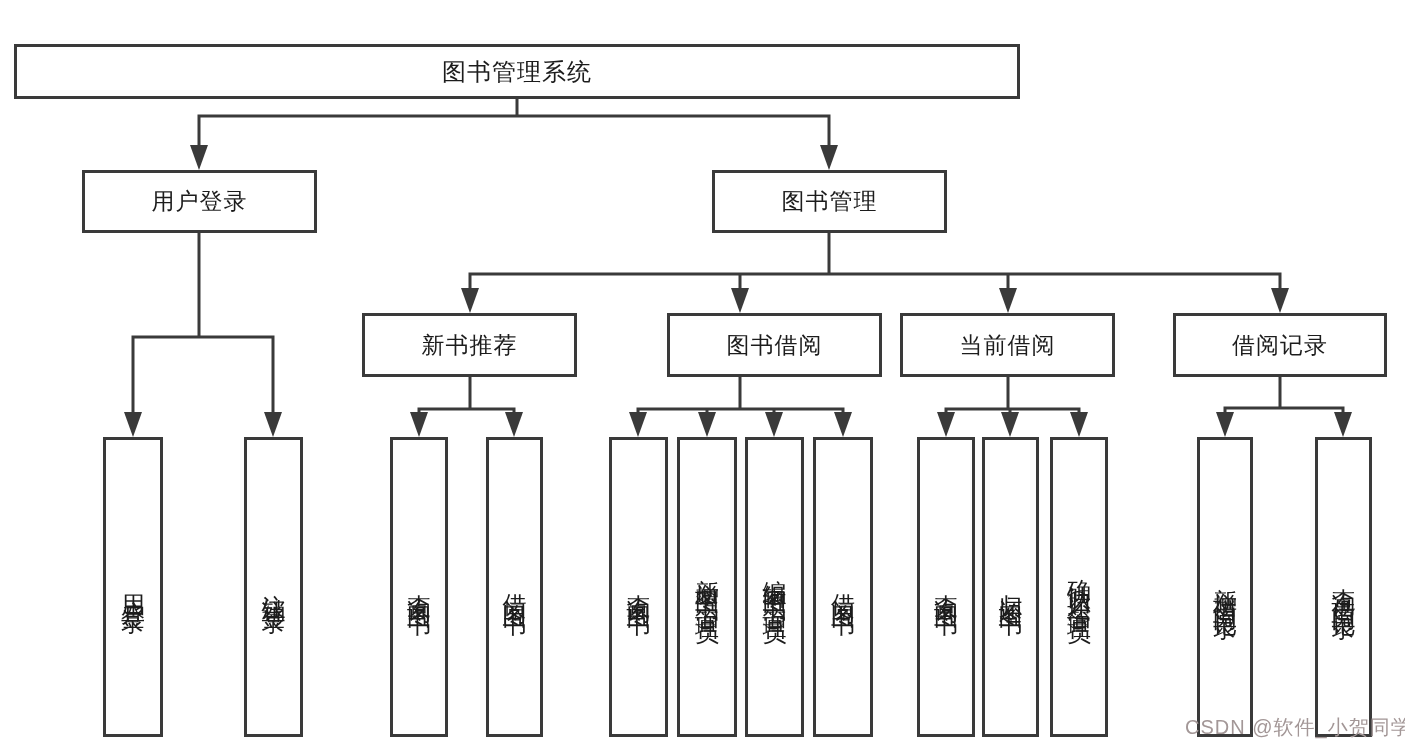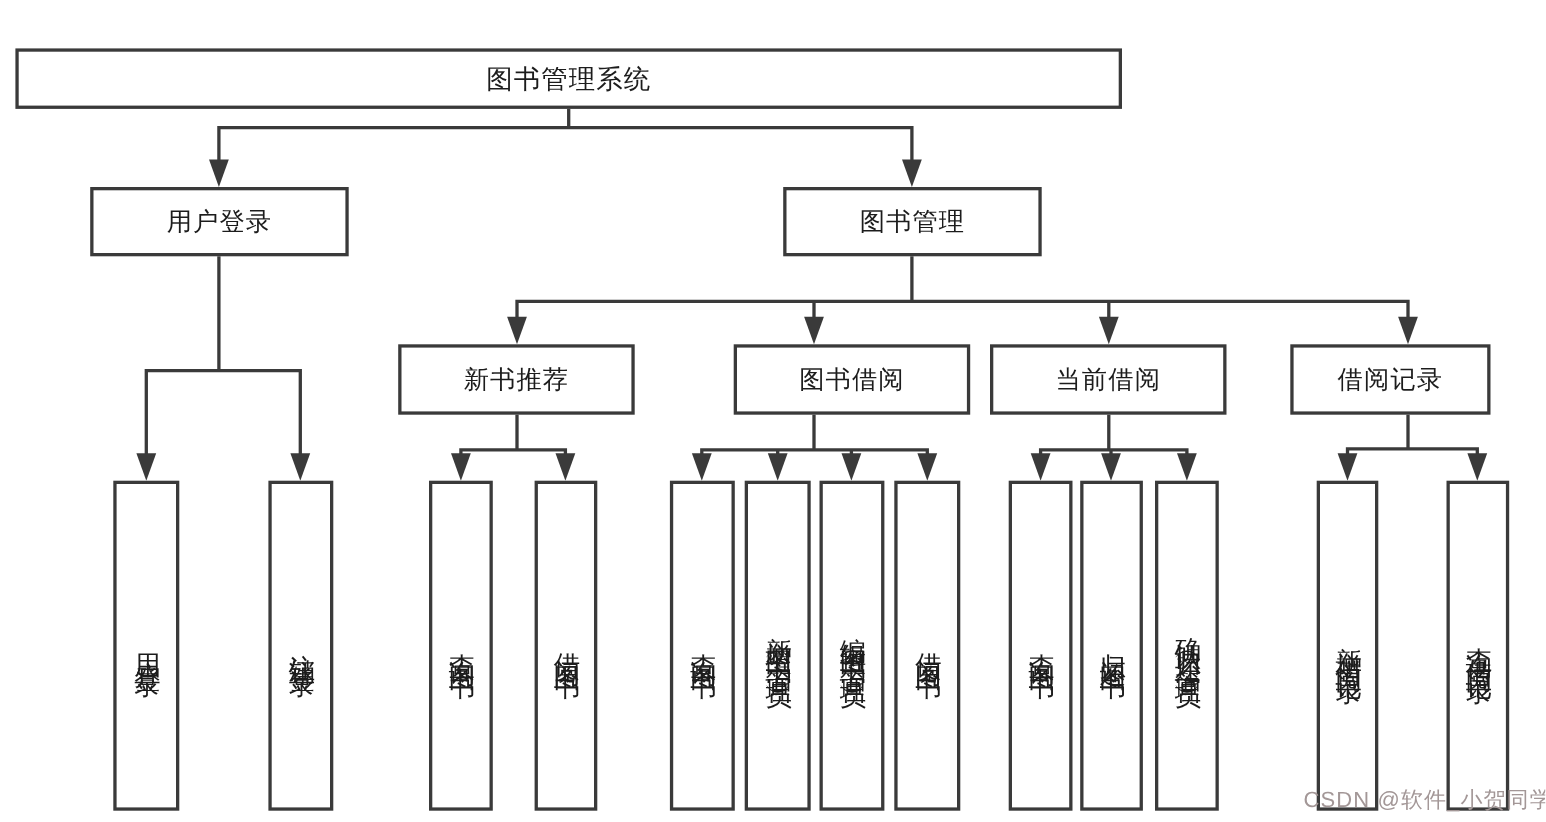--- a/index.html
+++ b/index.html
@@ -110,21 +110,21 @@
   </svg>
 
   <div class="box root" style="left:14px; top:12px; width:1006px; height:55px;margin-top:32px;">图书管理系统</div>
 
   <div class="box" style="left:82px; top:170px; width:235px; height:63px;">用户登录</div>
   <div class="box" style="left:712px; top:170px; width:235px; height:63px;font-family:Liberation Mono, monospace;">图书管理</div>
 
   <div class="box" style="left:362px; top:313px; width:215px; height:64px;">新书推荐</div>
   <div class="box" style="left:633px; top:313px; width:215px; height:64px;margin-left:34px;">图书借阅</div>
   <div class="box" style="left:900px; top:313px; width:215px; height:64px;font-family:Liberation Serif, serif;">当前借阅</div>
-  <div class="box" style="left:1173px; top:313px; width:182px; height:64px;">借阅记录</div>
+  <div class="box" style="left:1173px; top:313px; width:214px; height:64px;">借阅记录</div>
 
   <div class="vbox" style="left:103px; top:437px; width:60px; height:300px;">用户登录</div>
   <div class="vbox" style="left:244px; top:437px; width:59px; height:300px;">注销登录</div>
 
   <div class="vbox" style="left:390px; top:437px; width:58px; height:300px;">查询图书</div>
   <div class="vbox" style="left:486px; top:437px; width:57px; height:300px;">借阅图书</div>
 
   <div class="vbox" style="left:609px; top:437px; width:59px; height:300px;">查询图书</div>
   <div class="vbox" style="left:677px; top:437px; width:60px; height:300px;">新增图书（管理员）</div>
   <div class="vbox" style="left:745px; top:437px; width:59px; height:300px;">编辑图书（管理员）</div>

